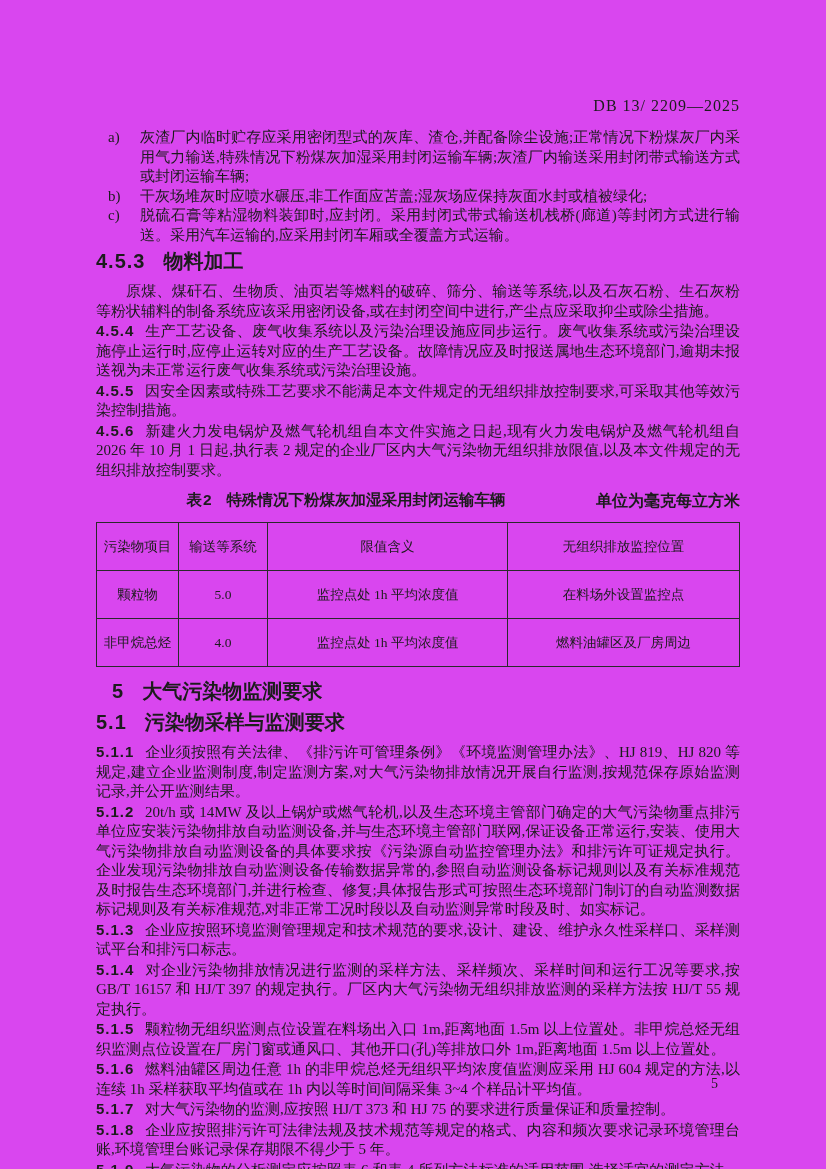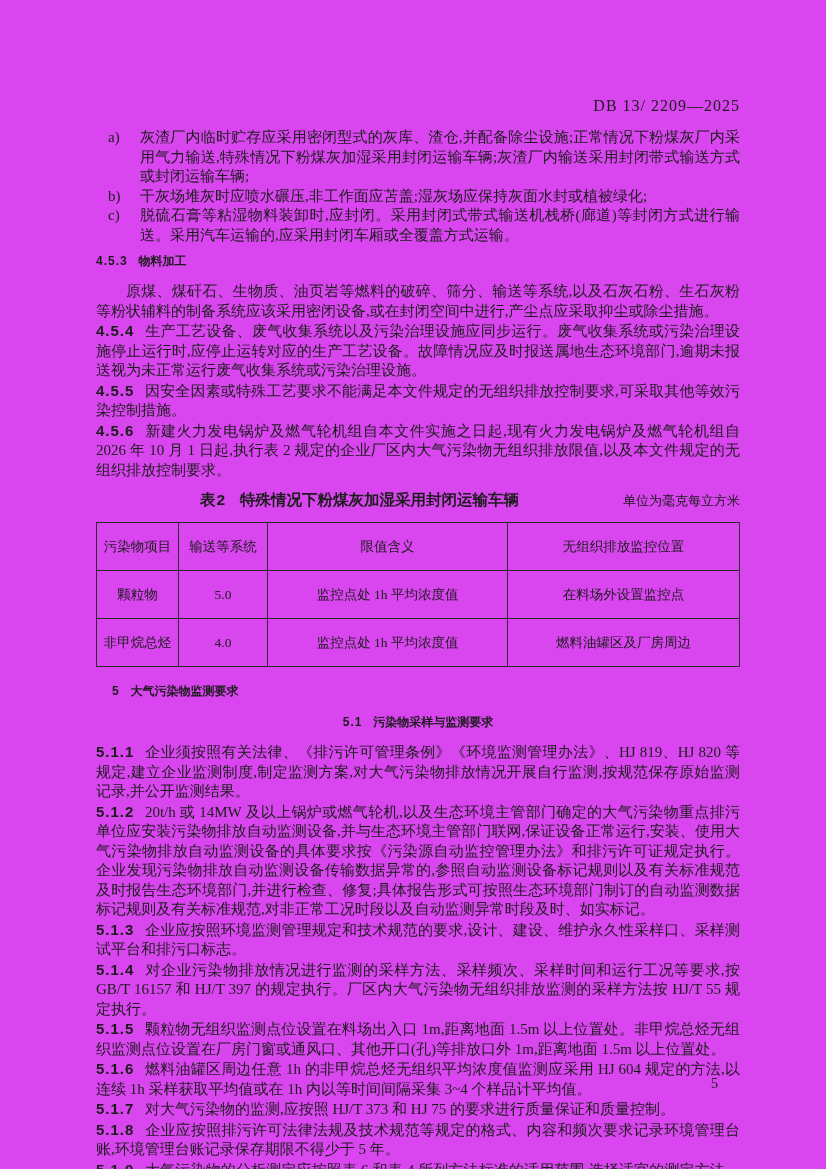--- a/index.html
+++ b/index.html
@@ -24,27 +24,27 @@
     margin-bottom:13px;
     white-space:nowrap;
   }
   .list{margin:0;}
   .li{display:flex;}
   .li .marker{flex:0 0 32px;margin-left:12px;}
   .li .litext{flex:1;text-align:justify;text-justify:inter-character;}
   .h-sec{
     font-family:"Liberation Sans","DejaVu Sans",sans-serif;
     font-weight:bold;
-    font-size:12px;
+    font-size:20px;
     line-height:21px;
     margin:6px 0 10px 0;
   }
   .h-sec .snum{margin-right:0.9em;letter-spacing:1px;}
   .h-chap{margin:14px 0 0 16px;}
-  .h-sub{margin:10px 0 9px 0;text-align:center;}
+  .h-sub{margin:10px 0 9px 0;}
   p.body-par{margin:0;text-align:justify;text-justify:inter-character;}
   p.indent{text-indent:2em;}
   .clause .cnum{
     font-family:"Liberation Sans","DejaVu Sans",sans-serif;
     font-weight:bold;
     letter-spacing:1px;
     margin-right:0.7em;
   }
   .tbl-caption{
     display:flex;
@@ -55,22 +55,22 @@
     flex:1;
     text-align:center;
     font-family:"Liberation Sans","DejaVu Sans",sans-serif;
     font-weight:bold;
     font-size:15.5px;
     line-height:20px;
   }
   .tbl-caption .cap-label{margin-right:14px;letter-spacing:1px;}
   .tbl-caption .cap-unit{
     flex:0 0 auto;
-    font-size:13px;
-    font-weight:normal;
+    font-size:16px;
+    font-weight:bold;
     line-height:18px;
   }
   table.t2{
     width:100%;
     border-collapse:collapse;
     font-size:13.5px;
     line-height:15px;
     table-layout:fixed;
   }
   table.t2 td,table.t2 th{

